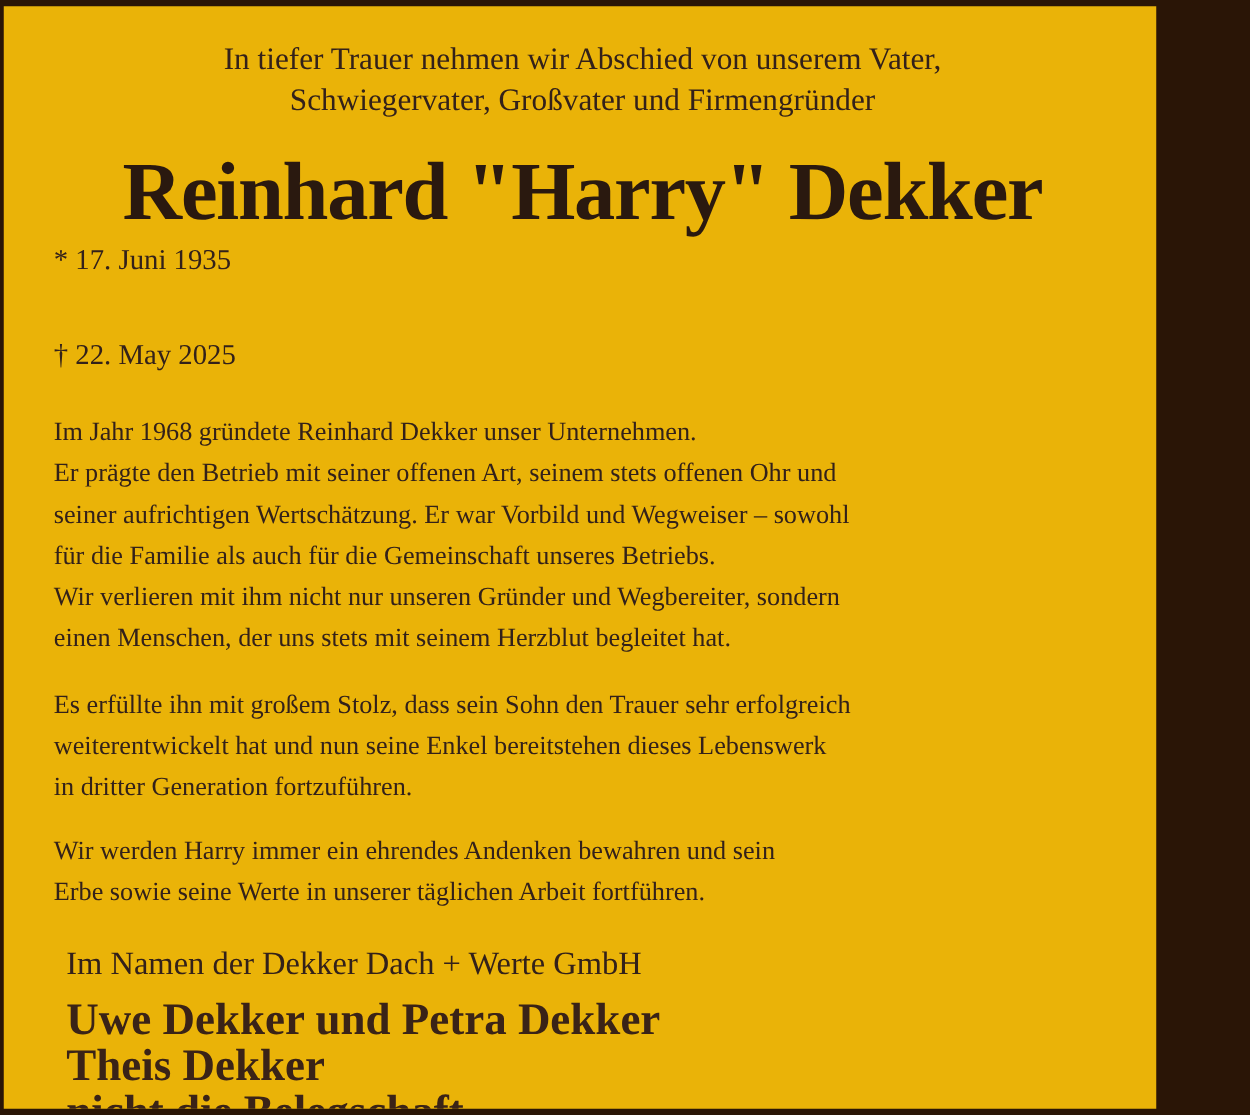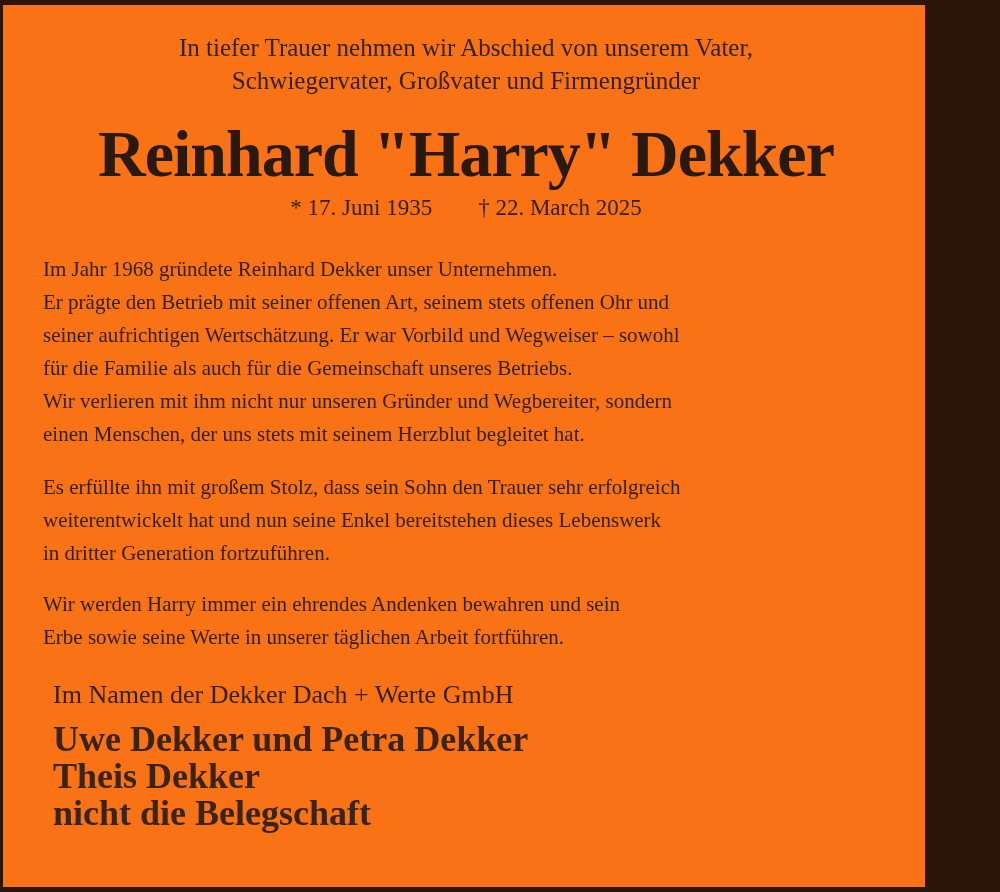--- a/index.html
+++ b/index.html
@@ -5,21 +5,21 @@
   html, body {
     margin: 0;
     padding: 0;
     background: #2a1506;
   }
   .page {
     position: relative;
     box-sizing: border-box;
     width: 928px;
     height: 892px;
-    background: #f97316;
+    background: #eab308;
     border-top: 5px solid #2a1506;
     border-bottom: 5px solid #2a1506;
     border-left: 3px solid #2a1506;
     border-right: 3px solid #2a1506;
     padding: 26px 36px 0 40px;
     font-family: "Liberation Serif", serif;
     color: #33211a;
     overflow: hidden;
   }
   .intro {
@@ -37,20 +37,21 @@
     color: #2a190f;
     letter-spacing: -1px;
   }
   .dates {
     display: flex;
     justify-content: center;
     gap: 46px;
     margin-top: 6px;
     font-size: 23px;
     line-height: 30px;
+    flex-direction: column;
   }
   .para {
     font-size: 21px;
     line-height: 33px;
     text-align: left;
     white-space: pre-line;
   }
   .para-1 { margin-top: 30px; }
   .para-2 { margin-top: 20px; }
   .para-3 { margin-top: 18px; }
@@ -86,21 +87,21 @@
 
 <div class="page">
 
   <div class="intro">In tiefer Trauer nehmen wir Abschied von unserem Vater,
 Schwiegervater, Großvater und Firmengründer</div>
 
   <h1 class="deceased-name">Reinhard "Harry" Dekker</h1>
 
   <div class="dates">
     <span>* 17. Juni 1935</span>
-    <span>† 22. March 2025</span>
+    <span>† 22. May 2025</span>
   </div>
 
   <div class="para para-1">Im Jahr 1968 gründete Reinhard Dekker unser Unternehmen.
 Er prägte den Betrieb mit seiner offenen Art, seinem stets offenen Ohr und
 seiner aufrichtigen Wertschätzung. Er war Vorbild und Wegweiser – sowohl
 für die Familie als auch für die Gemeinschaft unseres Betriebs.
 Wir verlieren mit ihm nicht nur unseren Gründer und Wegbereiter, sondern
 einen Menschen, der uns stets mit seinem Herzblut begleitet hat.</div>
 
   <div class="para para-2">Es erfüllte ihn mit großem Stolz, dass sein Sohn den Trauer sehr erfolgreich

